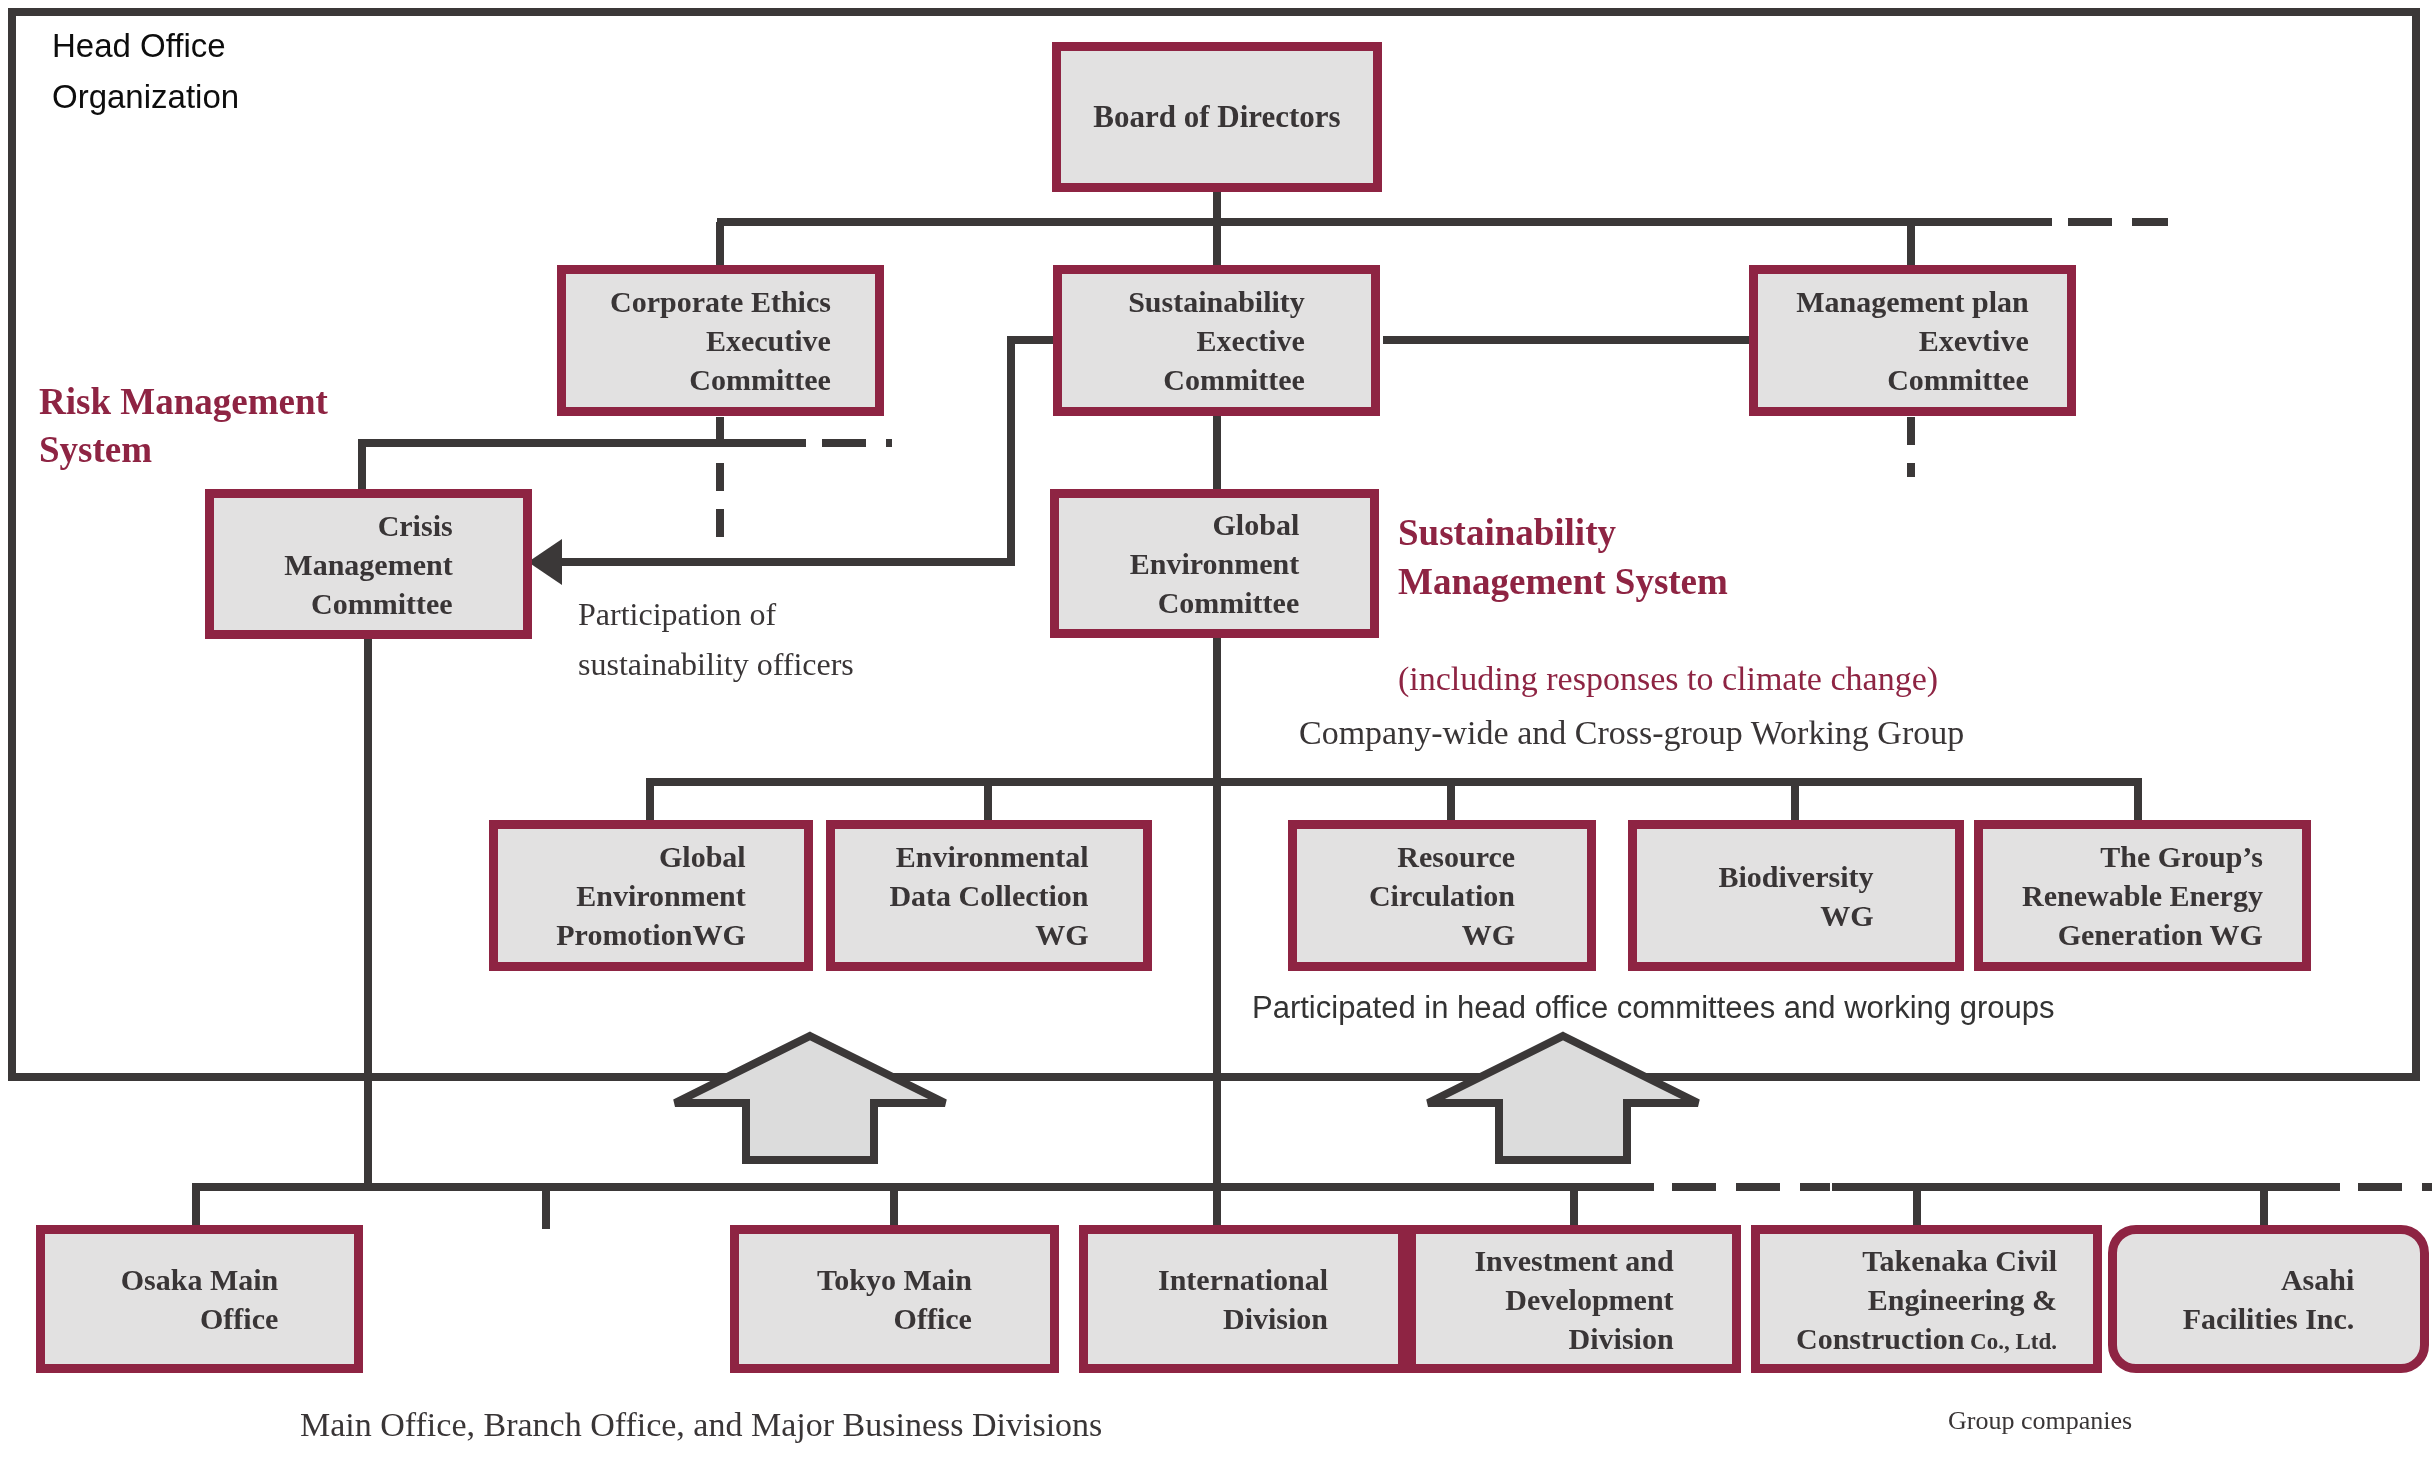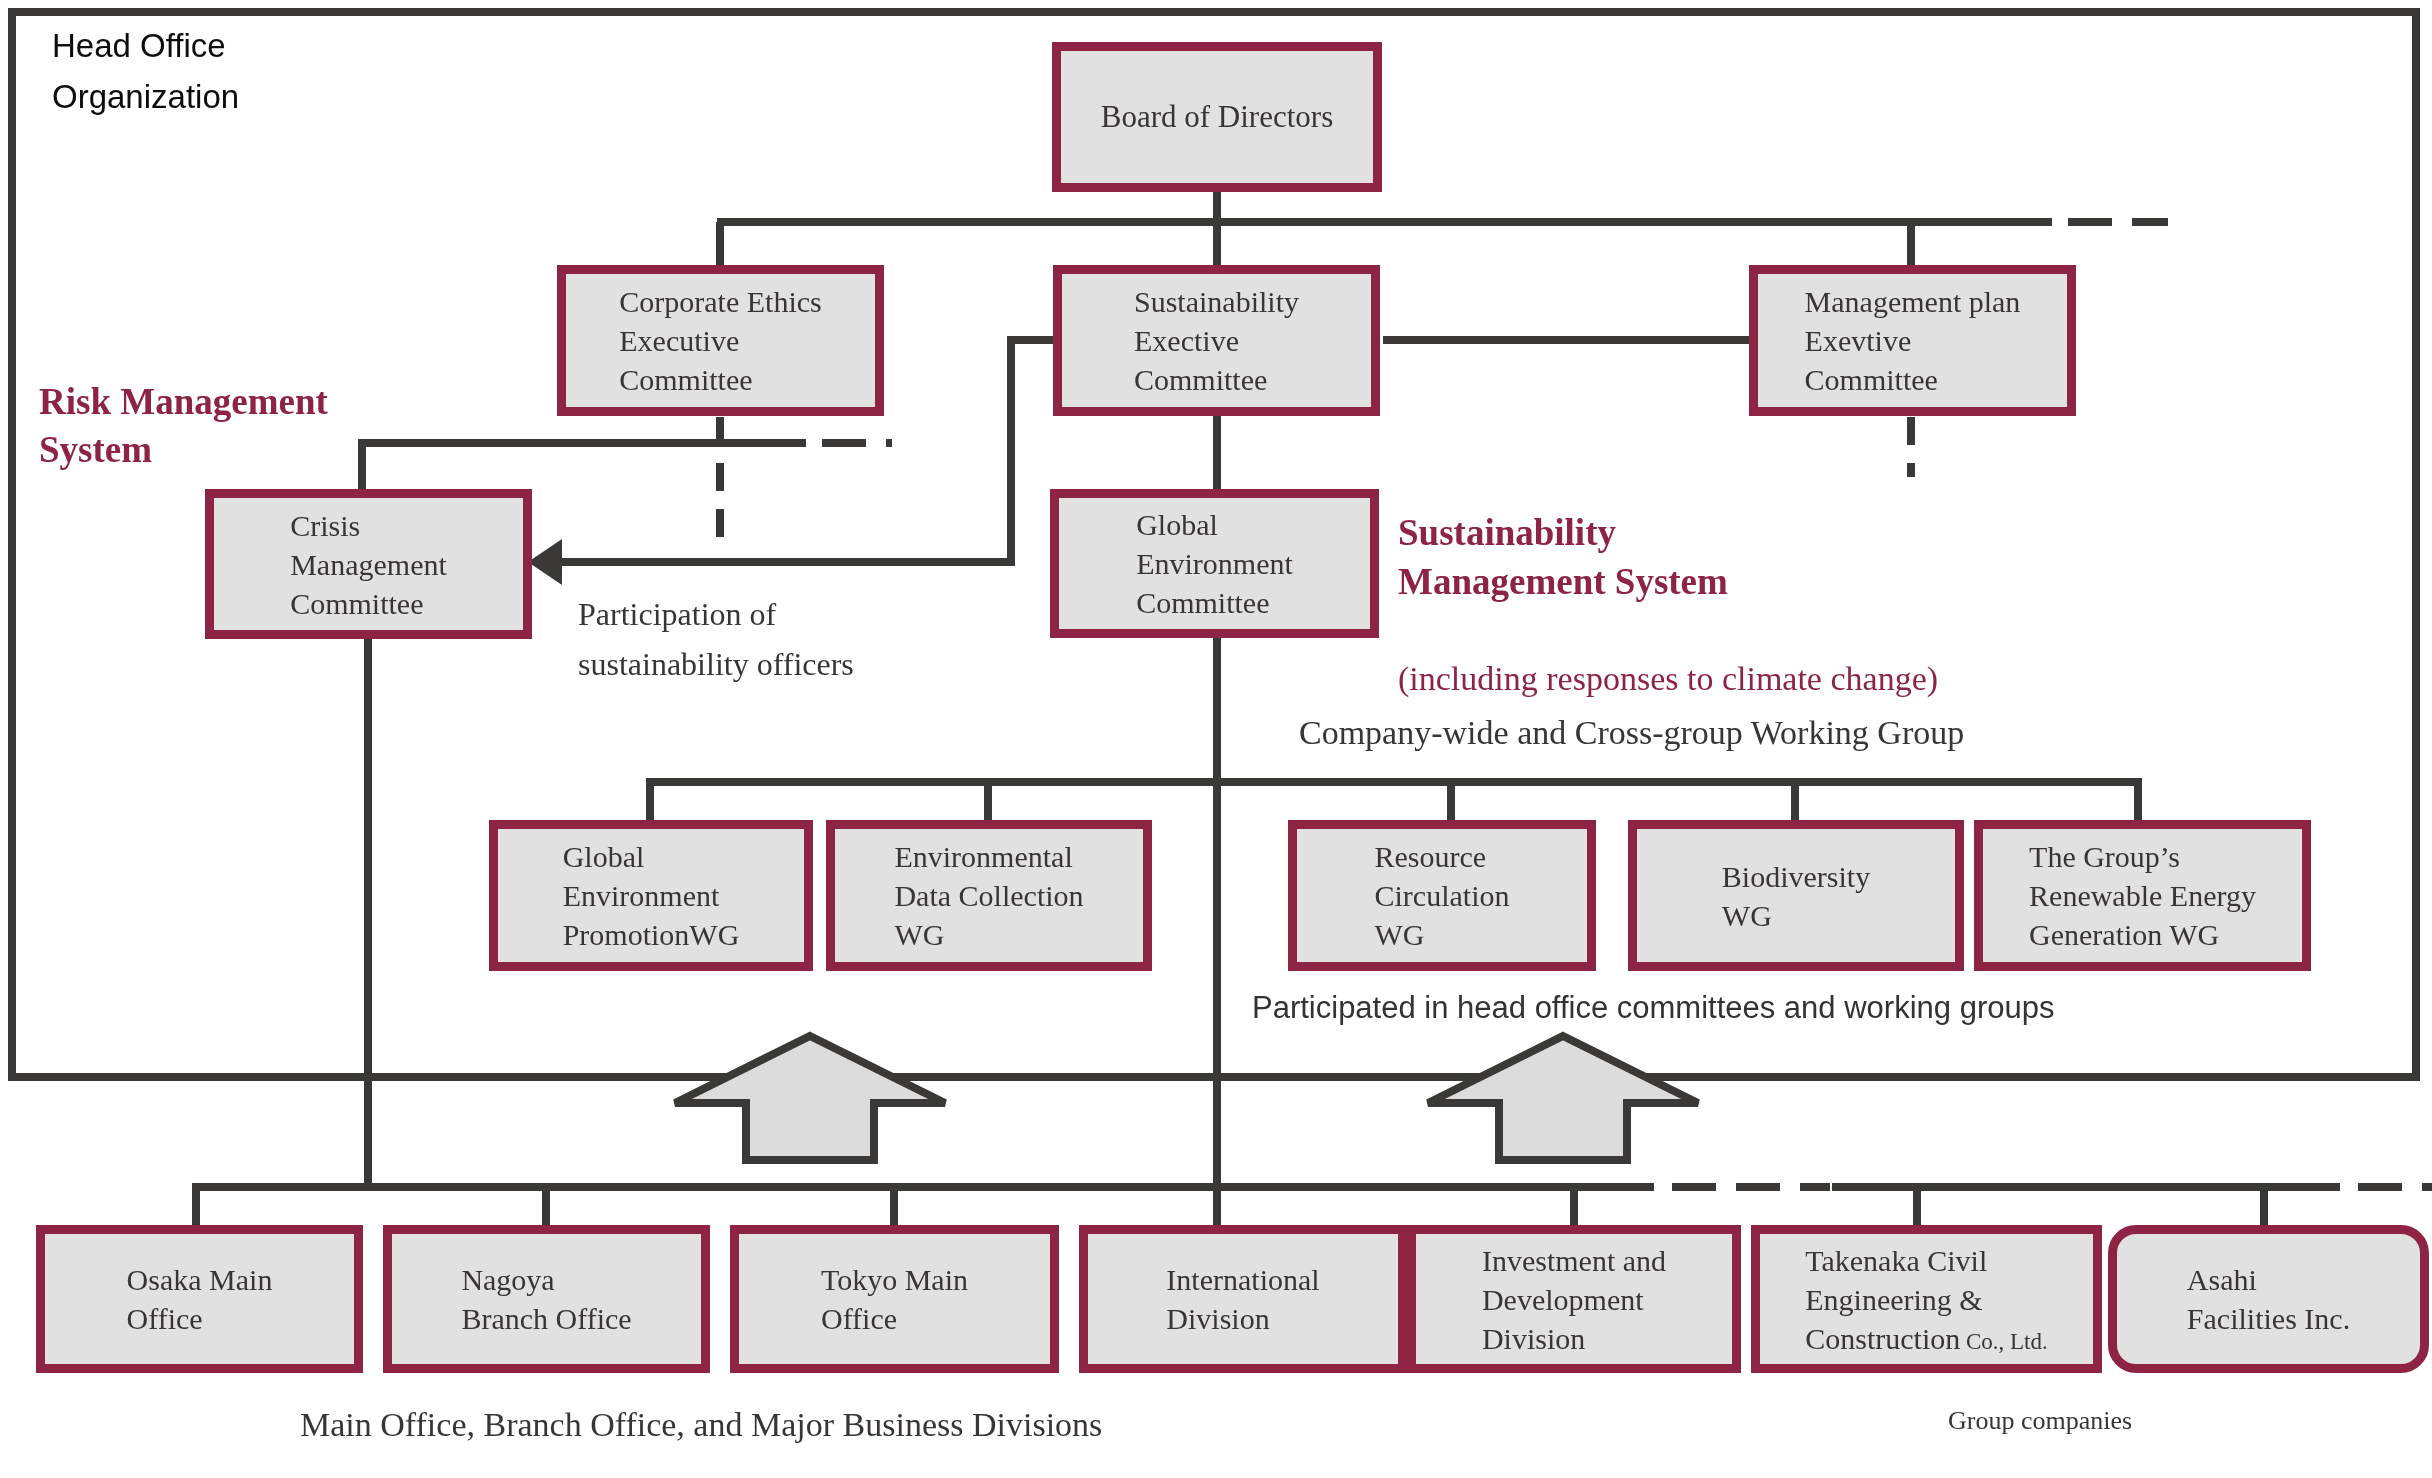--- a/index.html
+++ b/index.html
@@ -30,22 +30,22 @@
   .arrowhead-left{
     position:absolute;width:0;height:0;z-index:1;
     border-top:23px solid transparent;border-bottom:23px solid transparent;
     border-right:34px solid var(--dark);
   }
   
   .box{
     position:absolute;z-index:3;box-sizing:border-box;
     background:var(--boxfill);border:9px solid var(--maroon);
     color:var(--textdark);
-    display:flex;align-items:center;justify-content:center;text-align:left;
-    font-weight:normal;font-size:30px;line-height:1.3;
+    display:flex;align-items:center;justify-content:center;text-align:right;
+    font-weight:bold;font-size:30px;line-height:1.3;
   }
   .box .bt{white-space:pre-line;}
   .box .suffix{font-size:23px;white-space:pre;}
   .b-board{left:1052px;top:42px;width:330px;height:150px;font-size:31px;}
   .b-corp{left:557px;top:265px;width:327px;height:151px;}
   .b-sust{left:1053px;top:265px;width:327px;height:151px;}
   .b-mgmt{left:1749px;top:265px;width:327px;height:151px;}
   .b-crisis{left:205px;top:489px;width:327px;height:150px;}
   .b-genv{left:1050px;top:489px;width:329px;height:149px;}
   .b-wg1{left:489px;top:820px;width:324px;height:151px;}
@@ -181,24 +181,20 @@
   <div class="box b-wg5">
       <span class="bt">The Group’s
 Renewable Energy
 Generation WG</span>
     </div>
 
   <div class="box b-osaka">
       <span class="bt">Osaka Main
 Office</span>
     </div>
-  <div class="box b-nagoya">
-      <span class="bt">Nagoya
-Branch Office</span>
-    </div>
   <div class="box b-tokyo">
       <span class="bt">Tokyo Main
 Office</span>
     </div>
   <div class="box b-intl">
       <span class="bt">International
 Division</span>
     </div>
   <div class="box b-invest">
       <span class="bt">Investment and

